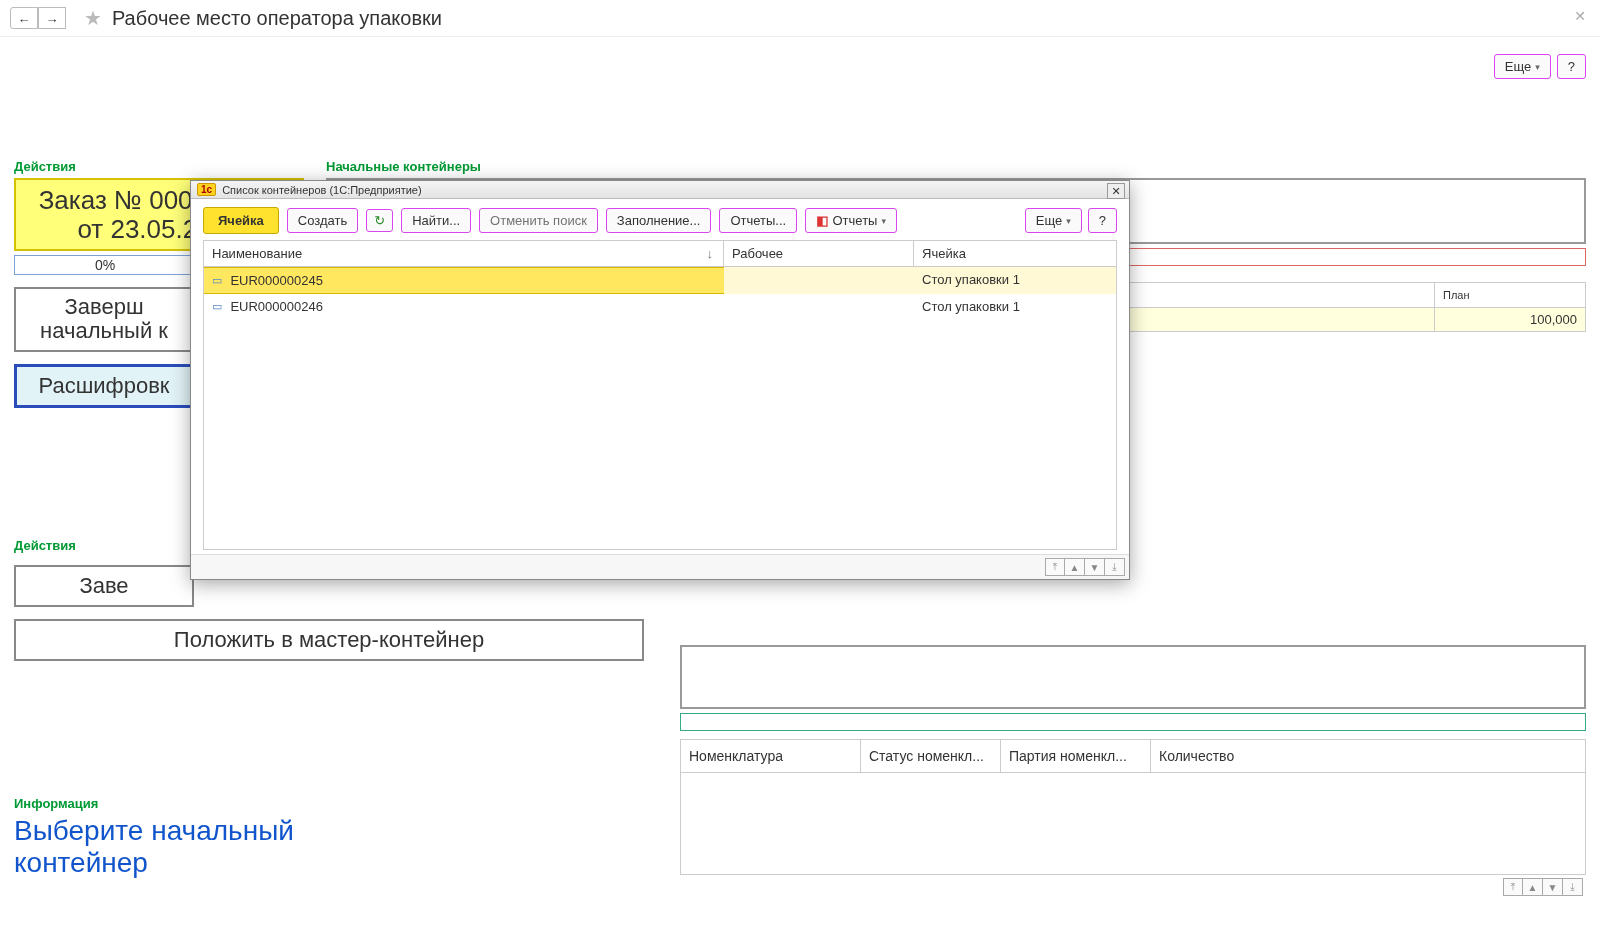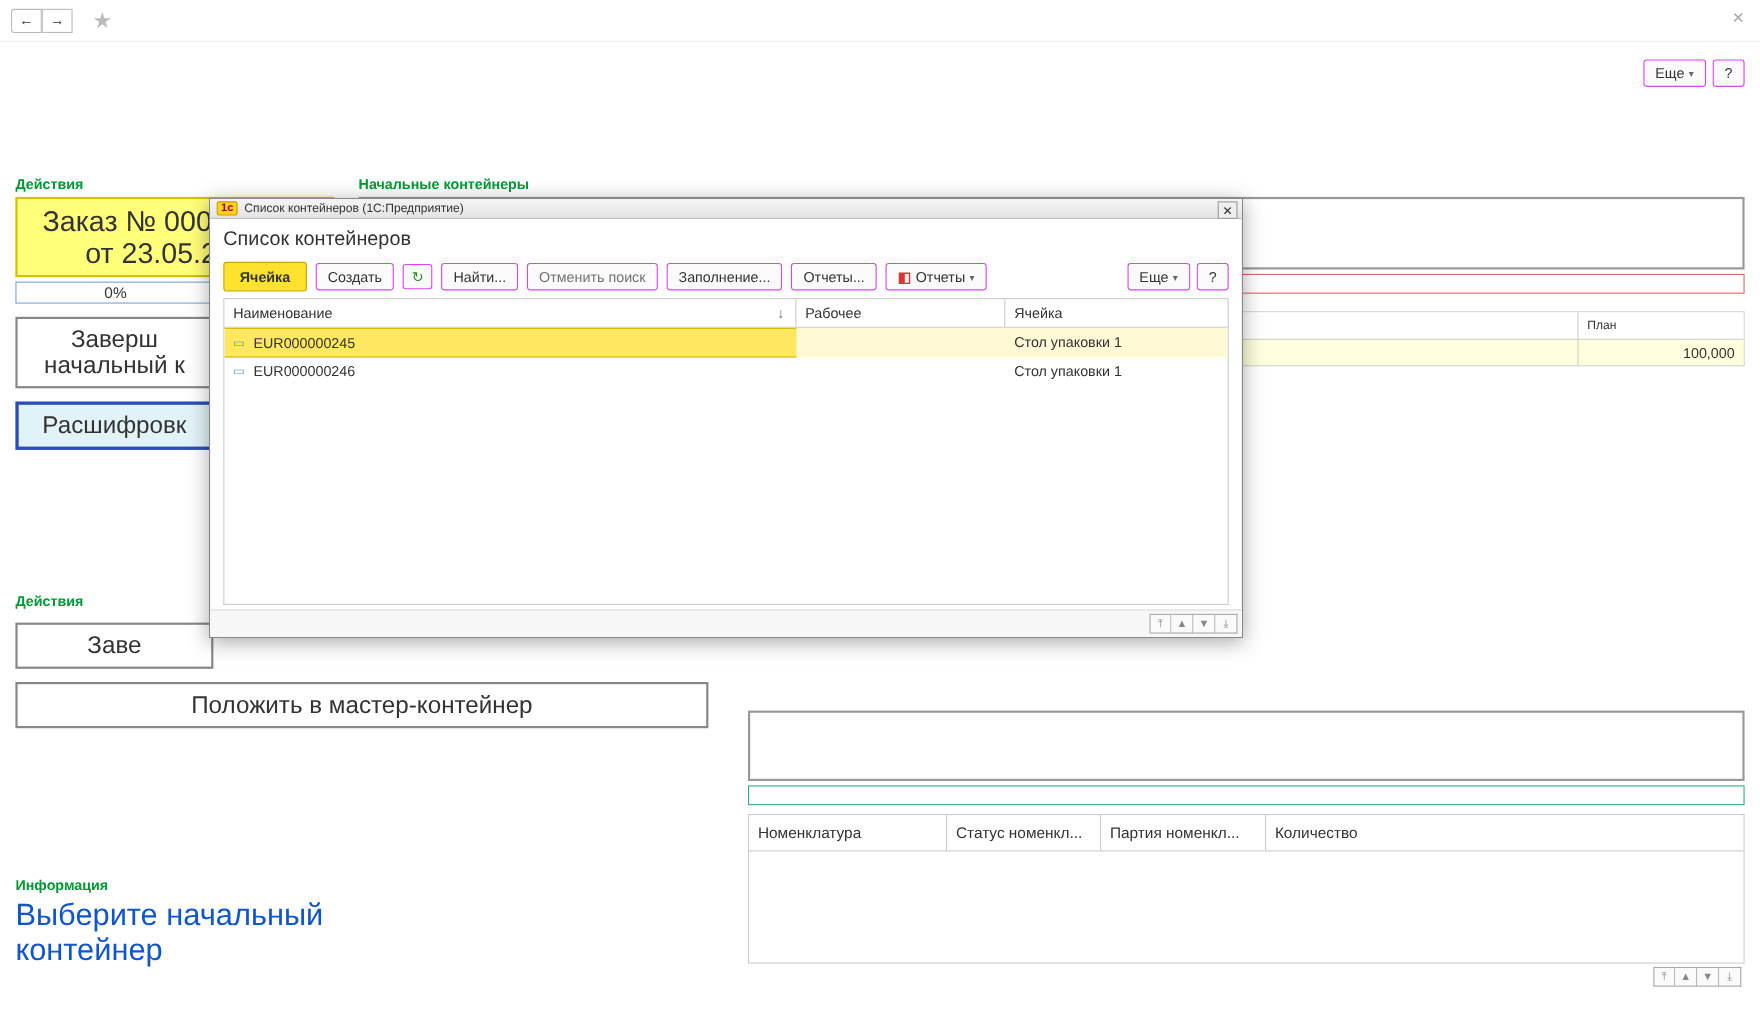--- a/index.html
+++ b/index.html
@@ -223,20 +223,21 @@
 <body>
 
 <div class="topbar">
   <span class="nav-btn">
     <span>←</span>
   </span>
   <span class="nav-btn">
     <span>→</span>
   </span>
   <span class="star">★</span>
+  <span class="page-title">Рабочее место оператора упаковки</span>
   <span class="close-x">✕</span>
 </div>
 
 <div class="toolbar-right">
   <span class="btn">
     <span>Еще</span>
     <span class="dd">▾</span>
   </span>
   <span class="btn">?</span>
 </div>
@@ -309,21 +310,20 @@
   </div>
 </div>
 
 <div class="modal">
   <div class="modal-titlebar">
     <span class="badge">1c</span>
     <span>Список контейнеров  (1С:Предприятие)</span>
     <span class="modal-close">✕</span>
   </div>
   <div class="modal-body">
-    <div class="modal-heading">Список контейнеров</div>
 
     <div class="modal-toolbar">
       <span class="btn btn-yellow">Ячейка</span>
       <span class="btn">Создать</span>
       <span class="btn btn-small">
         <span class="icon-refresh">↻</span>
       </span>
       <span class="btn">Найти...</span>
       <span class="btn btn-disabled">Отменить поиск</span>
       <span class="btn">Заполнение...</span>

